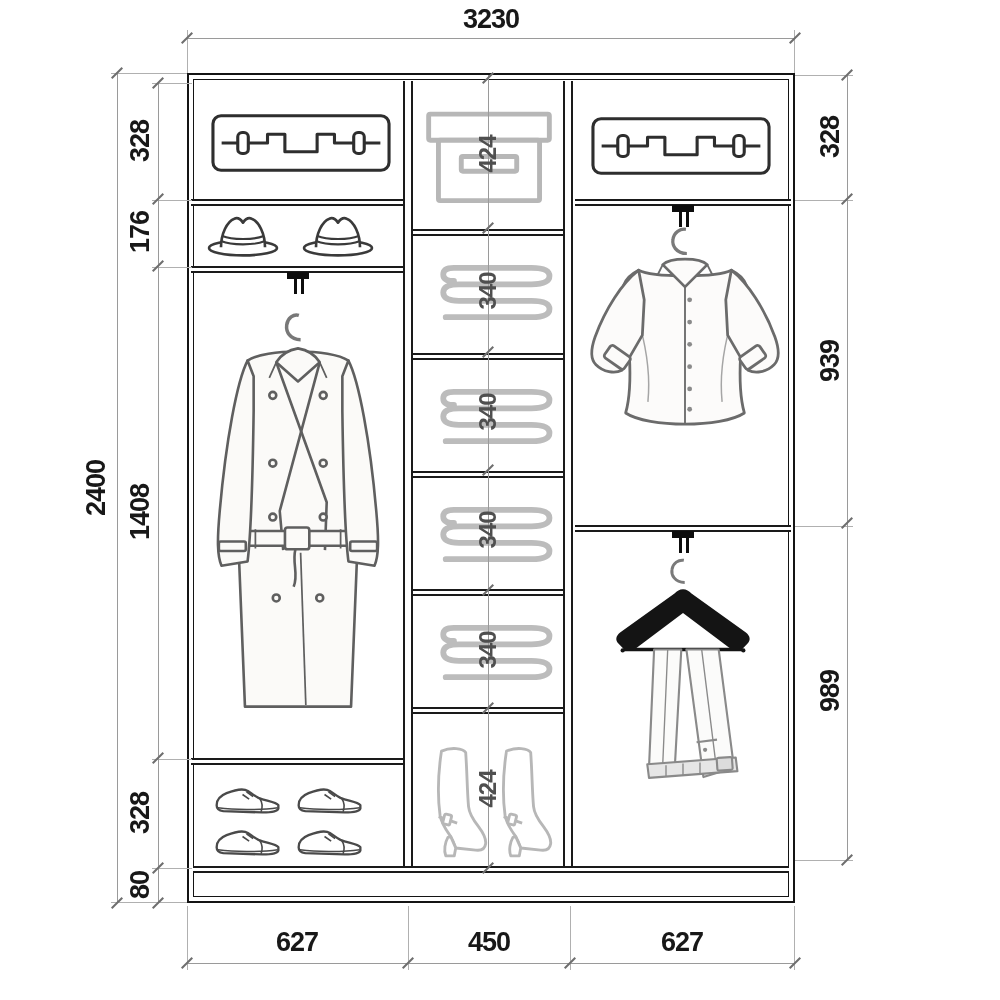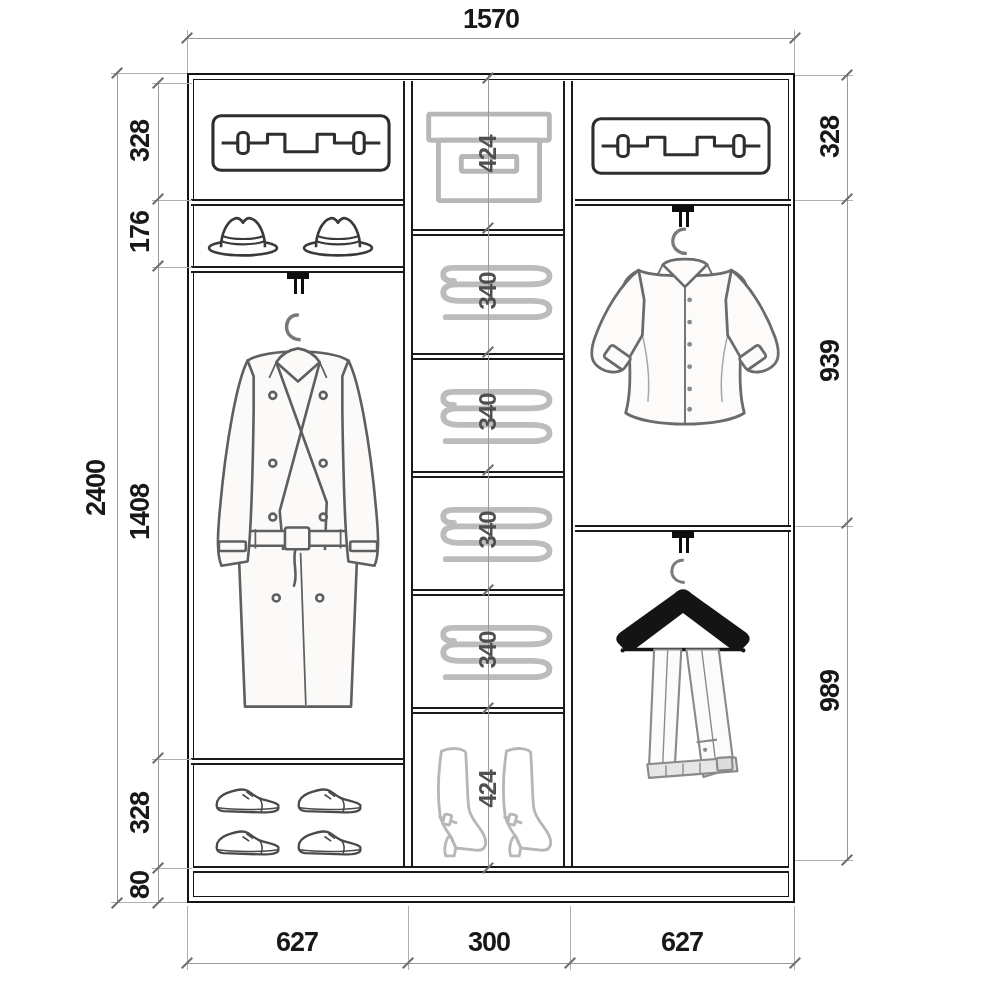--- a/index.html
+++ b/index.html
@@ -214,21 +214,21 @@
       <path d="M80,249 V263 M100,247 V261 M120,246 V260" fill="none" stroke-width="1.6"></path>
     </g>
     <circle cx="126" cy="231" r="2.5" fill="#8a8a8a"></circle>
   </svg>
 
   <div class="xl" style="left:187px;top:30px;width:1px;height:43px"></div>
   <div class="xl" style="left:794px;top:30px;width:1px;height:43px"></div>
   <div class="hl" style="left:187px;top:38px;width:608px"></div>
   <div class="tk" style="left:187px;top:38px"></div>
   <div class="tk" style="left:795px;top:38px"></div>
-  <div class="dlab" style="left:441px;top:4px;width:100px">1570</div>
+  <div class="dlab" style="left:441px;top:4px;width:100px">3230</div>
 
   <div class="xl" style="left:111px;top:73px;width:76px;height:1px"></div>
   <div class="xl" style="left:111px;top:902px;width:76px;height:1px"></div>
   <div class="vl" style="left:117px;top:73px;height:830px"></div>
   <div class="tk" style="left:117px;top:73px"></div>
   <div class="tk" style="left:117px;top:903px"></div>
   <div class="dlab v" style="left:36px;top:473px;width:120px">2400</div>
 
   <div class="xl" style="left:152px;top:83px;width:40px;height:1px"></div>
   <div class="xl" style="left:152px;top:200px;width:40px;height:1px"></div>
@@ -279,16 +279,16 @@
   <div class="xl" style="left:187px;top:906px;width:1px;height:64px"></div>
   <div class="xl" style="left:408px;top:906px;width:1px;height:64px"></div>
   <div class="xl" style="left:570px;top:906px;width:1px;height:64px"></div>
   <div class="xl" style="left:794px;top:906px;width:1px;height:64px"></div>
   <div class="hl" style="left:187px;top:963px;width:608px"></div>
   <div class="tk" style="left:187px;top:963px"></div>
   <div class="tk" style="left:408px;top:963px"></div>
   <div class="tk" style="left:570px;top:963px"></div>
   <div class="tk" style="left:795px;top:963px"></div>
   <div class="dlab" style="left:247px;top:927px;width:100px">627</div>
-  <div class="dlab" style="left:439px;top:927px;width:100px">300</div>
+  <div class="dlab" style="left:439px;top:927px;width:100px">450</div>
   <div class="dlab" style="left:632px;top:927px;width:100px">627</div>
 
 </div>
 
 </body></html>

